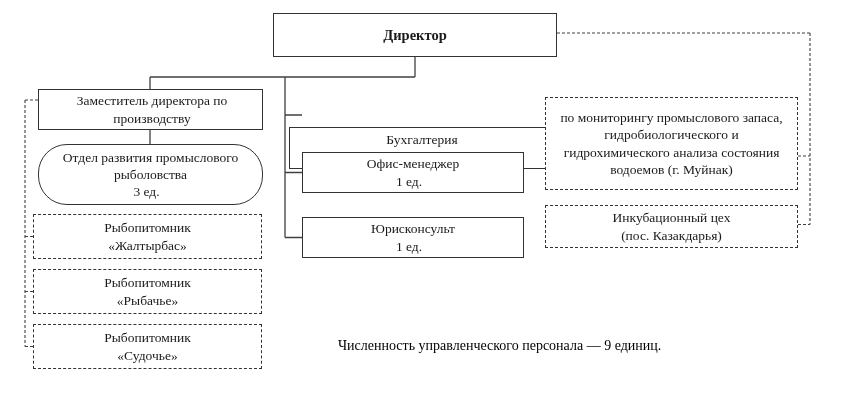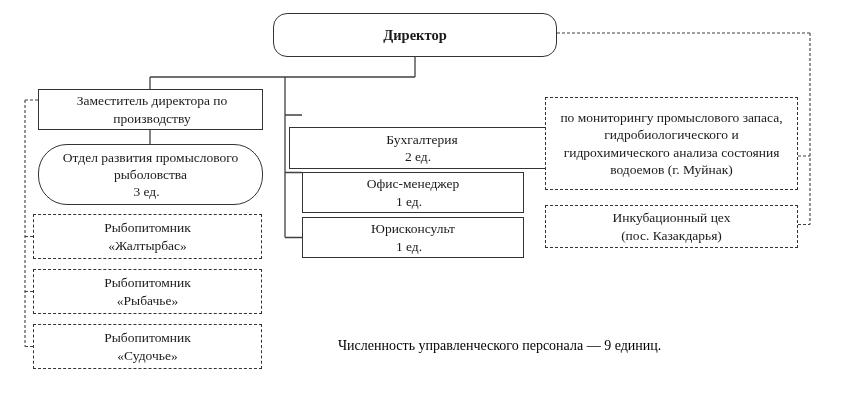--- a/index.html
+++ b/index.html
@@ -38,21 +38,20 @@
     color: #1a1a1a;
     z-index: 1;
     padding: 2px 4px;
   }
   .box.dashed {
     border: 1px dashed #333333;
   }
   .box.director-box {
     font-weight: bold;
     font-size: 14.5px;
-    border-radius: 14px;
   }
   .unit-count {
     text-align: center;
     padding-right: 8px;
   }
   .footnote {
     position: absolute;
     left: 338px;
     top: 338px;
     font-size: 14px;
@@ -103,21 +102,21 @@
   <div class="box dashed" style="left:33px; top:324px; width:229px; height:45px;">
     <div>Рыбопитомник</div>
     <div>«Судочье»</div>
   </div>
 
   <div class="box" style="left:289px; top:94px; width:266px; height:42px;margin-top:33px;">
     <div>Бухгалтерия</div>
     <div class="unit-count">2 ед.</div>
   </div>
 
-  <div class="box" style="left:302px; top:152px; width:222px; height:41px;margin-top:20px;">
+  <div class="box" style="left:302px; top:152px; width:222px; height:41px;">
     <div>Офис-менеджер</div>
     <div class="unit-count">1 ед.</div>
   </div>
 
   <div class="box" style="left:302px; top:217px; width:222px; height:41px;">
     <div>Юрисконсульт</div>
     <div class="unit-count">1 ед.</div>
   </div>
 
   <div class="box dashed" style="left:545px; top:97px; width:253px; height:93px;">

